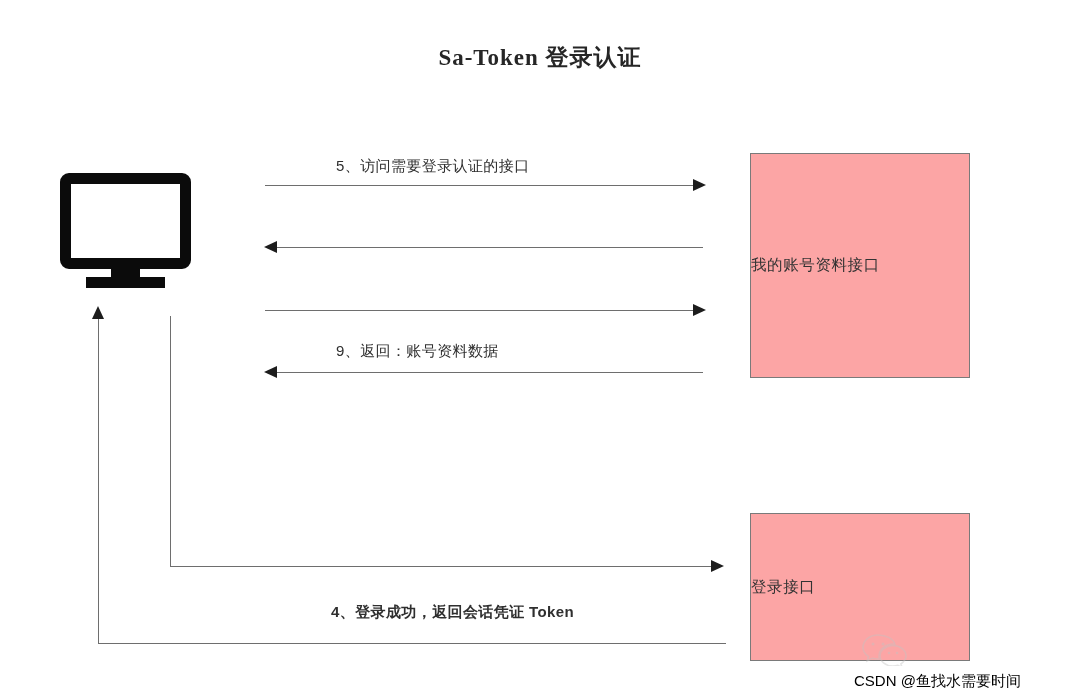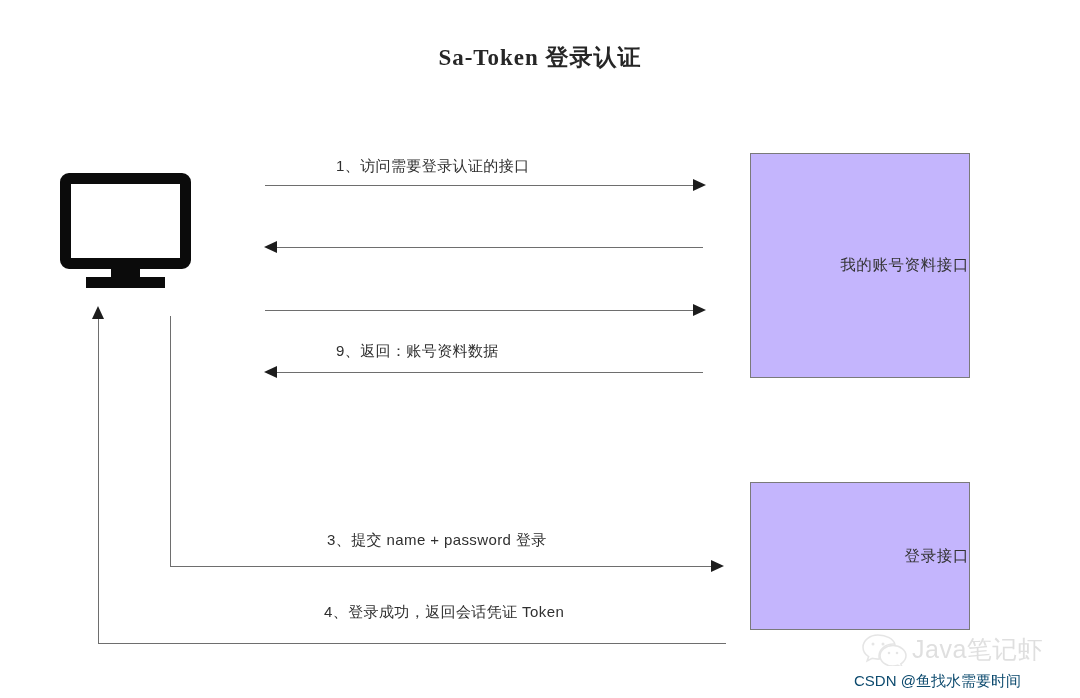--- a/index.html
+++ b/index.html
@@ -73,33 +73,33 @@
     width: 79px;
     height: 11px;
     background: #0b0b0b;
   }
 
   
   .service-box {
     position: absolute;
     box-sizing: border-box;
     border: 1.6px solid #7a7a7a;
-    background: #c4b5fd;
+    background: #fca5a5;
     display: flex;
     align-items: center;
-    justify-content: flex-end;
+    justify-content: flex-start;
   }
   .service-box .box-label {
     font-size: 15.5px;
     color: #333333;
     letter-spacing: 0.6px;
     white-space: nowrap;
   }
   #box-account { left: 750px; top: 153px; width: 220px; height: 225px; }
-  #box-login   { left: 750px; top: 482px; width: 220px; height: 148px; }
+  #box-login   { left: 750px; top: 513px; width: 220px; height: 148px; }
 
   
   .flow-label {
     position: absolute;
     font-size: 15px;
     color: #2f2f2f;
     letter-spacing: 0.4px;
     white-space: nowrap;
   }
   .flow-line {
@@ -148,21 +148,21 @@
   #line-step6  { left: 277px; top: 372px; width: 426px; }
   #head-step6  { left: 264px; top: 366px; }
 
   
   #label-step3 { left: 327px; top: 531px; }
   #line-step3-vert { left: 170px; top: 316px; width: 0; height: 250px; border-left: 1.5px solid #6e6e6e; position: absolute; }
   #line-step3  { left: 170px; top: 566px; width: 543px; }
   #head-step3  { left: 711px; top: 560px; }
 
   
-  #label-step4 { left: 324px; top: 603px; }
+  #label-step4 { left: 331px; top: 603px; font-weight: bold; }
   #line-step4  { left: 98px; top: 643px; width: 628px; }
   #line-step4-vert { left: 98px; top: 318px; width: 0; height: 326px; border-left: 1.5px solid #6e6e6e; position: absolute; }
   #head-step4  { left: 92px; top: 306px; }
 
   
   .wechat-watermark {
     position: absolute;
     left: 862px;
     top: 632px;
     display: flex;
@@ -175,21 +175,21 @@
     color: #b4b4b4;
     letter-spacing: 0.5px;
     white-space: nowrap;
     margin-left: 4px;
   }
   .csdn-watermark {
     position: absolute;
     left: 854px;
     top: 672px;
     font-size: 15px;
-    color: #0c4a6e;
+    color: #000000;
     white-space: nowrap;
     pointer-events: none;
   }
 </style>
 </head>
 <body>
 
 <div id="diagram-canvas">
 
   <div class="diagram-title">Sa-Token 登录认证</div>
@@ -201,51 +201,49 @@
   </div>
 
   <div class="service-box" id="box-account">
     <span class="box-label">我的账号资料接口</span>
   </div>
 
   <div class="service-box" id="box-login">
     <span class="box-label">登录接口</span>
   </div>
 
-  <div class="flow-label" id="label-step1">1、访问需要登录认证的接口</div>
+  <div class="flow-label" id="label-step1">5、访问需要登录认证的接口</div>
   <div class="flow-line" id="line-step1"></div>
   <div class="arrow-head right" id="head-step1"></div>
 
   <div class="flow-line" id="line-step2"></div>
   <div class="arrow-head left" id="head-step2"></div>
 
   <div class="flow-line" id="line-step5"></div>
   <div class="arrow-head right" id="head-step5"></div>
 
   <div class="flow-label" id="label-step6">9、返回：账号资料数据</div>
   <div class="flow-line" id="line-step6"></div>
   <div class="arrow-head left" id="head-step6"></div>
 
-  <div class="flow-label" id="label-step3">3、提交 name + password 登录</div>
   <div id="line-step3-vert"></div>
   <div class="flow-line" id="line-step3"></div>
   <div class="arrow-head right" id="head-step3"></div>
 
   <div class="flow-label" id="label-step4">4、登录成功，返回会话凭证 Token</div>
   <div class="flow-line" id="line-step4"></div>
   <div id="line-step4-vert"></div>
   <div class="arrow-head up" id="head-step4"></div>
 
   <div class="wechat-watermark">
     <svg width="46" height="34" viewBox="0 0 46 34">
       <path d="M16 3 C7.7 3 1 8.5 1 15.2 c0 3.8 2.2 7.2 5.6 9.4 l-1.4 4.3 4.9 -2.6 c1.8 0.5 3.8 0.8 5.9 0.8 0.5 0 1 0 1.5 -0.05 -0.3 -1 -0.5 -2 -0.5 -3.1 0 -6.6 6.4 -11.9 14.3 -11.9 0.5 0 1 0.02 1.5 0.07 C31.6 7 24.5 3 16 3 z" fill="none" stroke="#c3c3c3" stroke-width="1.6"></path>
       <circle cx="11" cy="12" r="1.5" fill="#c3c3c3"></circle>
       <circle cx="21" cy="12" r="1.5" fill="#c3c3c3"></circle>
       <path d="M31 13.5 c-7.2 0 -13 4.6 -13 10.3 0 5.7 5.8 10.3 13 10.3 1.7 0 3.4 -0.26 4.9 -0.73 l4.2 2.2 -1.2 -3.7 C42 29.8 44 27 44 23.8 c0 -5.7 -5.8 -10.3 -13 -10.3 z" fill="none" stroke="#c3c3c3" stroke-width="1.6"></path>
       <circle cx="27" cy="21" r="1.3" fill="#c3c3c3"></circle>
       <circle cx="35" cy="21" r="1.3" fill="#c3c3c3"></circle>
     </svg>
-    <span class="wm-text">Java笔记虾</span>
   </div>
 
   <div class="csdn-watermark">CSDN @鱼找水需要时间</div>
 
 </div>
 
 </body></html>

